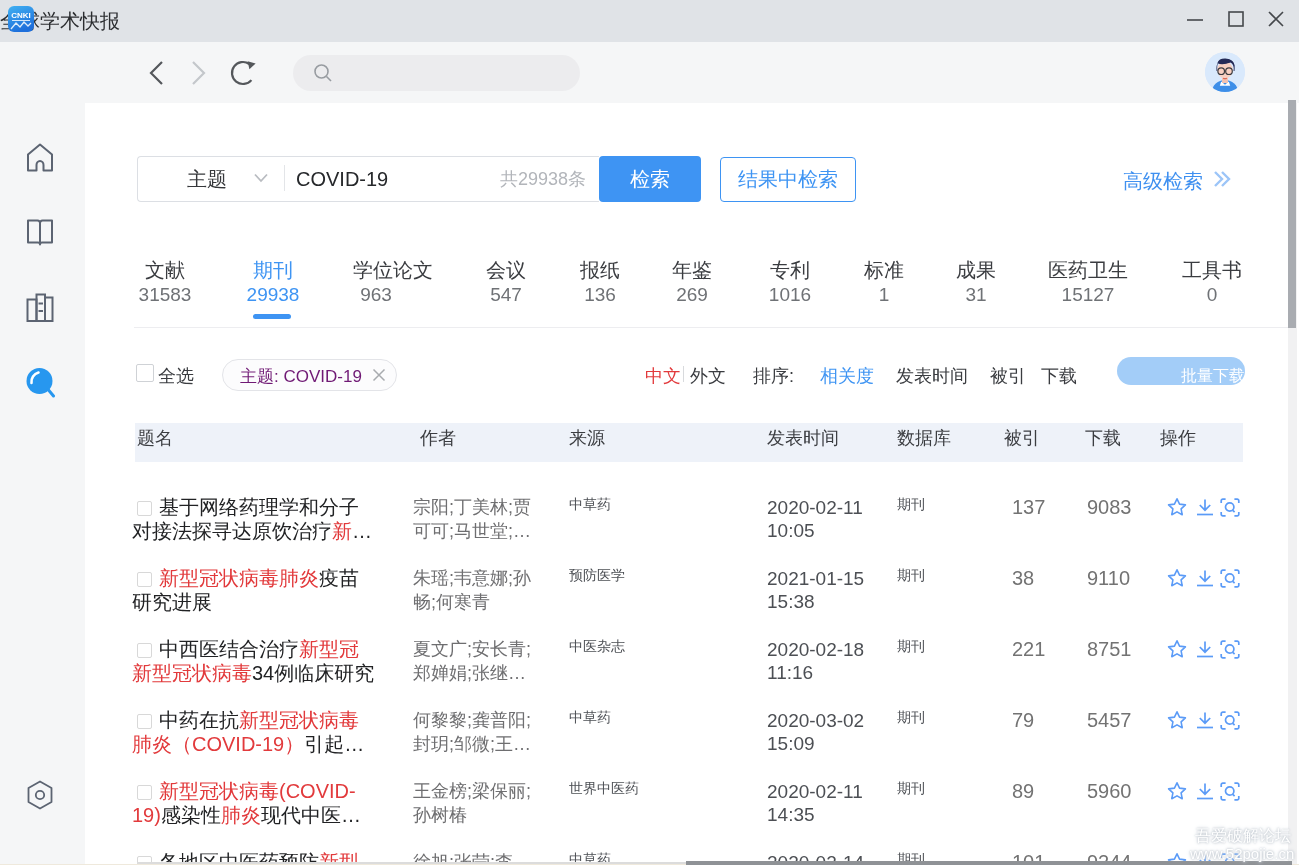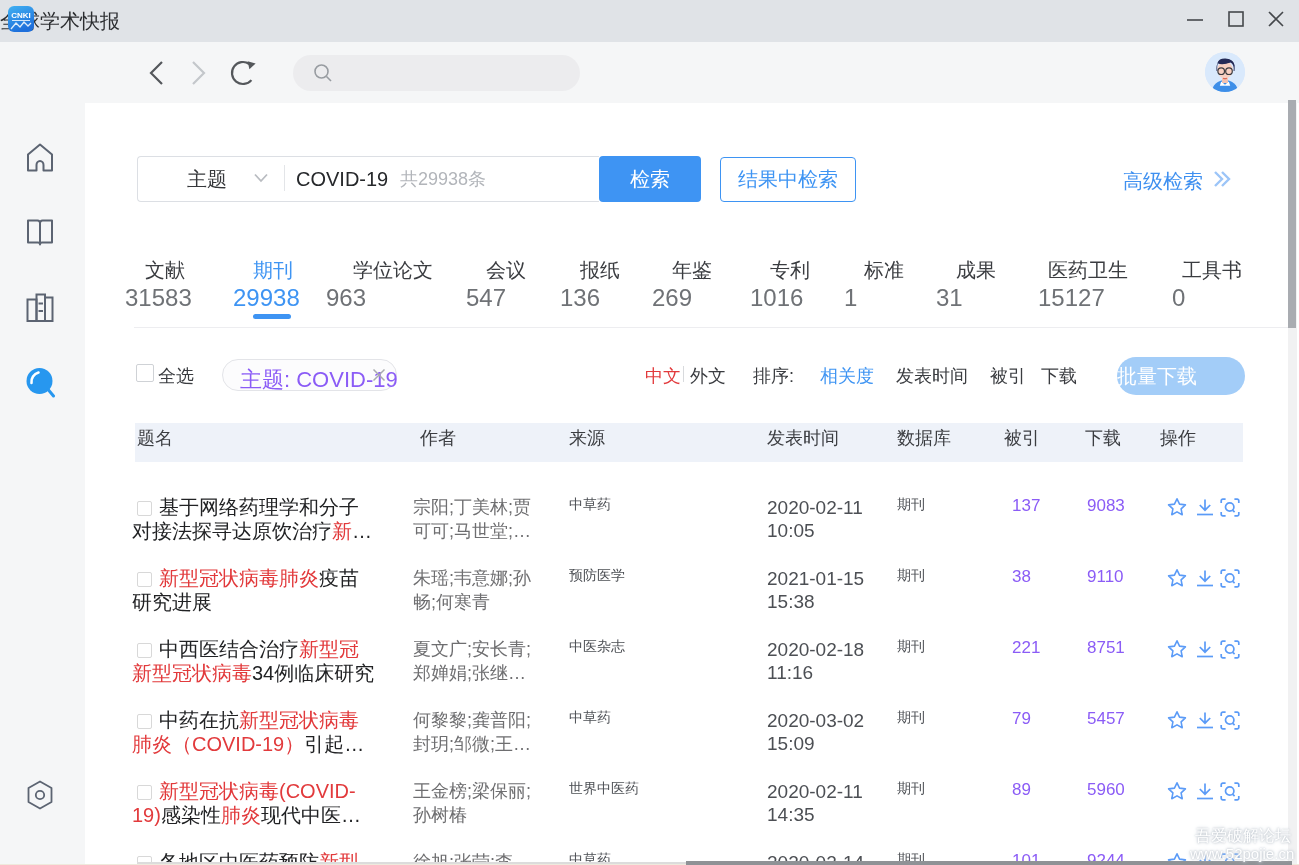--- a/index.html
+++ b/index.html
@@ -15,61 +15,61 @@
 
 #avatar{left:1205px;top:52px;width:40px;height:40px;border-radius:50%;background:#d8e8fc;overflow:hidden}
 
 
 #panel{left:85px;top:103px;width:1214px;height:762px;background:#fff}
 
 #searchbox{left:137px;top:156px;width:462px;height:46px;background:#fff;border:1px solid #dcdfe4;border-radius:4px 0 0 4px;border-right:none}
 #stype{left:187px;top:156px;height:46px;line-height:46px;font-size:20px;color:#36383b}
 #sdivider{left:284px;top:165px;width:1px;height:26px;background:#e3e5e8}
 #sterm{left:296px;top:156px;height:46px;line-height:46px;font-size:20px;color:#26282b}
-#scount{left:400px;top:156px;width:186px;height:54px;line-height:46px;text-align:left;font-size:18px;color:#b2b5ba}
+#scount{left:400px;top:156px;width:186px;height:54px;line-height:46px;text-align:right;font-size:18px;color:#b2b5ba}
 #btnsearch{left:599px;top:156px;width:102px;height:46px;background:#3e94f3;border-radius:4px;line-height:46px;text-align:center;font-size:20px;color:#fff}
 #btnrescope{left:720px;top:157px;width:136px;height:45px;border:1px solid #3e94f3;border-radius:4px;line-height:43px;text-align:center;font-size:20px;color:#3e94f3}
 #advsearch{left:1123px;top:168px;font-size:20px;color:#3f90f0}
 
 .tab{top:257px;height:24px;font-size:20px;color:#3a3c40;text-align:center}
-.tabn{top:284px;height:18px;font-size:24px;color:#6f7276;}
+.tabn{top:284px;height:18px;font-size:19px;color:#6f7276;text-align:center}
 .tab.on,.tabn.on{color:#3e94f3}
 #tabline{left:253px;top:314px;width:38px;height:5px;border-radius:2.5px;background:#3e94f3}
 #tabsep{left:134px;top:327px;width:1160px;height:1px;background:#ededf0}
 
 #cball{left:136px;top:364px;width:18px;height:18px;border:1px solid #cfd2d6;border-radius:2px;background:#fff}
 #lblall{left:158px;top:364px;font-size:18px;color:#3a3c40}
 #tagpill{left:222px;top:359px;width:175px;height:32px;border:1px solid #e3e4e8;border-radius:16px;background:#fcfcfd}
-#tagtext{left:240px;top:365px;font-size:22px;color:#8b5cf6}
+#tagtext{left:240px;top:365px;font-size:17px;color:#701a75}
 #zhlbl{left:645px;top:364px;font-size:18px;color:#e23a3c}
 #zwsep{left:683px;top:366px;width:1px;height:16px;background:#d8dadd}
 #wwlbl{left:690px;top:364px;font-size:18px;color:#3a3c40}
 #sortlbl{left:753px;top:364px;font-size:18px;color:#3a3c40}
 #rel{left:820px;top:364px;font-size:18px;color:#3e94f3}
 #pub{left:896px;top:364px;font-size:18px;color:#3a3c40}
 #cit{left:990px;top:364px;font-size:18px;color:#3a3c40}
 #dl{left:1041px;top:364px;font-size:18px;color:#3a3c40}
-#btnbatch{left:1117px;top:357px;width:128px;height:38px;border-radius:19px;background:#a3cdf8;line-height:38px;text-align:left;font-size:20px;color:#fff}
+#btnbatch{left:1117px;top:357px;width:128px;height:28px;border-radius:19px;background:#a3cdf8;line-height:38px;text-align:right;font-size:16px;color:#fff}
 
 #thead{left:135px;top:423px;width:1108px;height:39px;background:#eef2f9}
 .th{top:426px;font-size:18px;color:#3b3d41}
 .c-title{left:132px;width:300px;white-space:nowrap}
 .c-author{left:413px;width:130px}
 .c-source{left:569px}
 .c-time{left:767px;width:120px}
 .c-db{left:897px}
 .c-cited{left:1012px}
 .c-dl{left:1087px}
 .row-title{font-size:20px;line-height:23.5px;color:#212224}
 .row-title .rd{color:#e23a3c}
 .cbx{display:inline-block;width:15px;height:15px;border:1px solid #d8d8d8;border-radius:2px;background:#fff;vertical-align:-2px;margin-left:5px;margin-right:7px}
 .row-author{font-size:18px;line-height:24px;color:#6e6e70}
 .row-source,.row-db{font-size:14px;color:#4c4f54}
 .row-time{font-size:19px;line-height:23px;color:#4c4f54}
-.row-num{font-size:17px;color:#8b5cf6}
+.row-num{font-size:20px;color:#737373}
 
 #vtrack{left:1288px;top:103px;width:9px;height:762px;background:#f1f1f2}
 #vthumb{left:1288px;top:100px;width:8px;height:228px;background:#a9acb1;border-radius:0}
 #hthumb{left:686px;top:861px;width:606px;height:4px;background:#8f9296}
 #htrackline{left:137px;top:862px;width:549px;height:2px;background:#dcdcdc}
 
 #wm1{left:1195px;top:826px;font-size:16px;color:#fff;text-shadow:0 0 2px #c2c9d1,0 0 3px #c9cfd6,0 0 5px #d4dade;white-space:nowrap}
 #wm2{left:1190px;top:845px;font-size:15px;color:#fff;text-shadow:0 0 2px #c2c9d1,0 0 3px #c9cfd6,0 0 5px #d4dade;white-space:nowrap}
 </style></head>
 <body>

